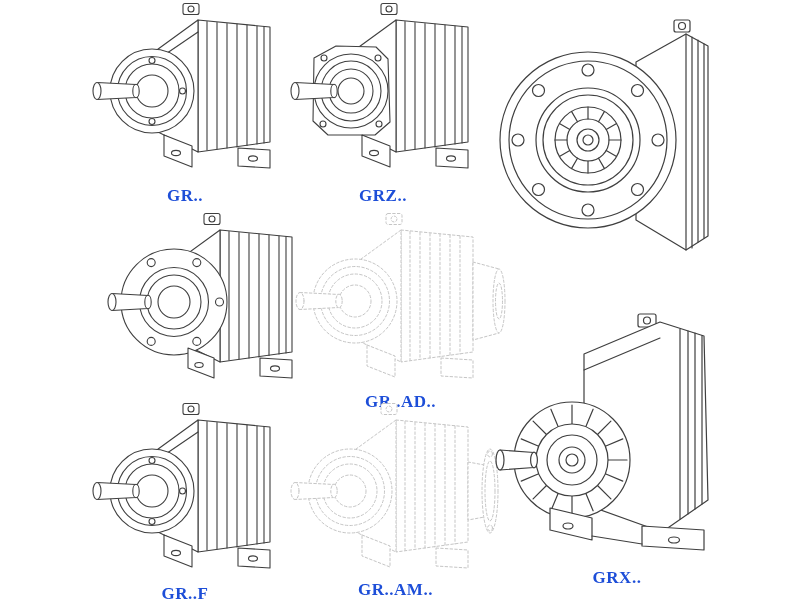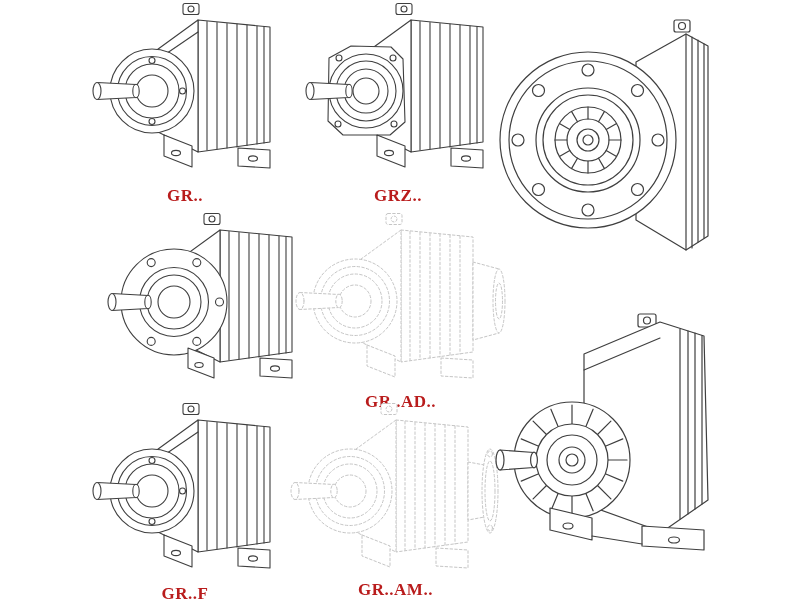--- a/index.html
+++ b/index.html
@@ -4,26 +4,26 @@
 <style>
   html,body{margin:0;padding:0;}
   body{
     width:800px;height:600px;background:#ffffff;overflow:hidden;position:relative;
     font-family:"Liberation Serif","DejaVu Serif",serif;
   }
   .canvas{position:absolute;inset:0;width:800px;height:600px;background:#ffffff;}
   .figure{position:absolute;}
   .figure svg{display:block;width:100%;height:auto;}
   .fig-label{
-    position:absolute;text-align:center;font-weight:700;font-size:17px;color:#b91c1c;
+    position:absolute;text-align:center;font-weight:700;font-size:17px;color:#1d4ed8;
     letter-spacing:0.5px;width:100%;
   }
   
   #fig-gr   {left:80px;  top:2px;   width:210px;}
-  #fig-grz  {left:293px; top:2px;   width:210px;}
+  #fig-grz  {left:278px; top:2px;   width:210px;}
   #fig-grxf {left:488px; top:0px;   width:235px;}
   #fig-grf  {left:98px;  top:212px; width:215px;}
   #fig-grad {left:283px; top:212px; width:235px;}
   #fig-grf2 {left:80px;  top:402px; width:210px;}
   #fig-gram {left:278px; top:402px; width:235px;}
   #fig-grx  {left:492px; top:292px; width:250px;}
   #fig-gr   .fig-label{top:184px;}
   #fig-grz  .fig-label{top:184px;}
   #fig-grxf .fig-label{top:272px;}
   #fig-grf  .fig-label{top:178px;}
@@ -336,15 +336,16 @@
         </g>
         <g>
           <path d="M58,216 L100,226 L100,248 L58,238 Z"></path>
             <ellipse cx="76" cy="234" rx="5" ry="3"></ellipse>
           <path d="M150,234 L212,238 L212,258 L150,254 Z"></path>
             <ellipse cx="182" cy="248" rx="5.5" ry="3"></ellipse>
           <path d="M100,244 L150,252" fill="none"></path>
         </g>
       </g>
     </svg>
+    <div class="fig-label">GRX..</div>
   </div>
 
 </div>
 
 </body></html>

